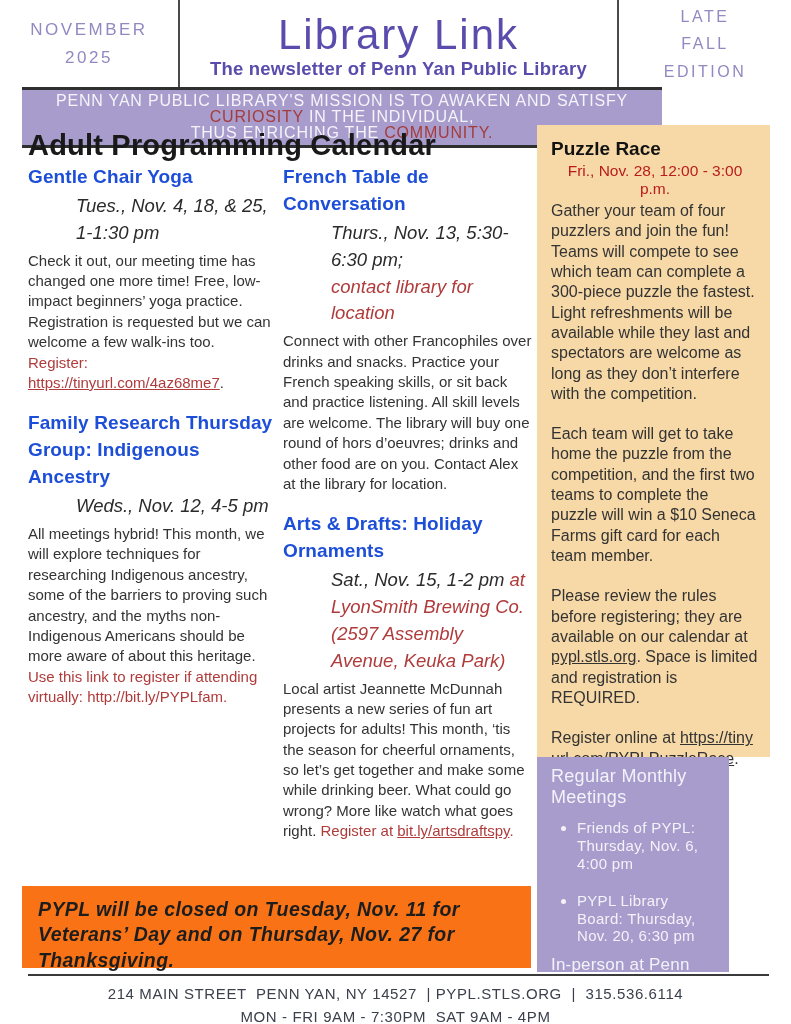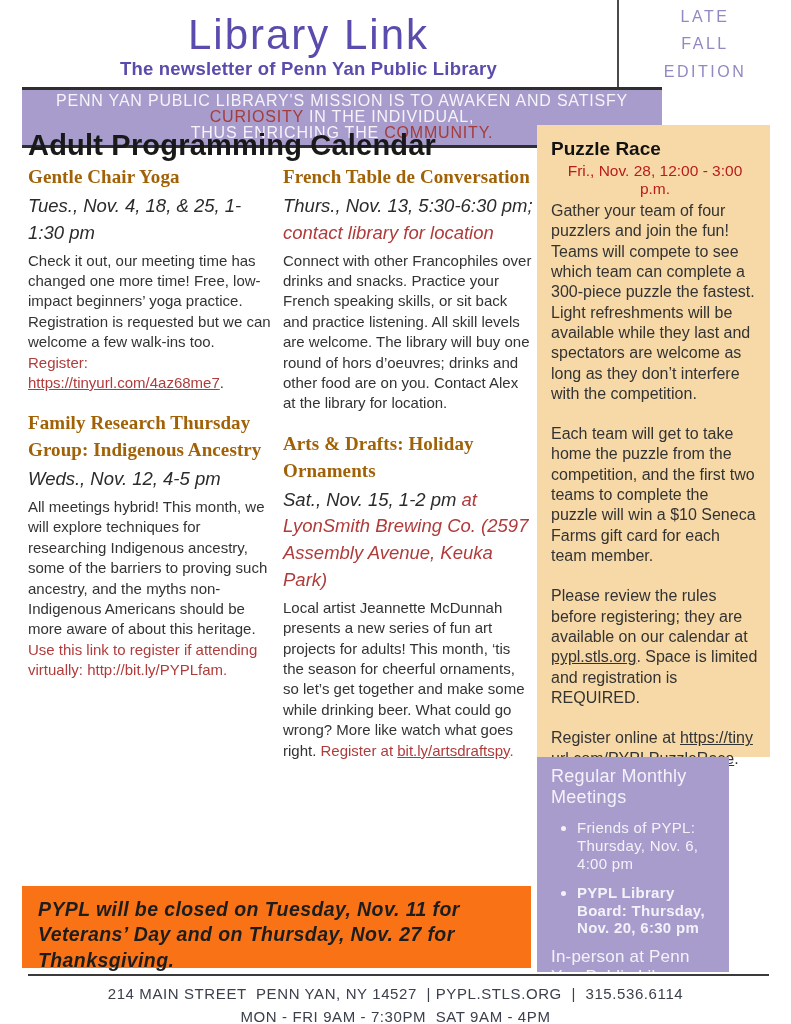--- a/index.html
+++ b/index.html
@@ -40,22 +40,22 @@
   
   .page-title {
     position:absolute; left:28px; top:129px;
     font-size:29px; font-weight:600; color:#191919; letter-spacing:0.2px;
   }
 
   
   .col-1 { position:absolute; left:28px;  top:164px; width:246px; }
   .col-2 { position:absolute; left:283px; top:164px; width:250px; }
   .event + .event { margin-top:17px; }
-  .event-title { font-size:19px; font-weight:700; color:#a16207; line-height:1.42; letter-spacing:0.1px;font-family:Liberation Serif, serif; }
-  .event-date  { font-size:18.5px; font-style:italic; color:#2b2b2b; line-height:1.45; margin-top:2px; }
+  .event-title { font-size:19px; font-weight:700; color:#1d4ed8; line-height:1.42; letter-spacing:0.1px; }
+  .event-date  { font-size:18.5px; font-style:italic; color:#2b2b2b; line-height:1.45; margin-top:2px;margin-left:48px; }
   .event-body  { font-size:15px; color:#333; line-height:1.36; margin-top:4px; }
   .red { color:#b03b3b; }
   .red-link { color:#b03b3b; text-decoration:underline; cursor:pointer; }
   .date-note-block { display:block; }
 
   
   .peach-box {
     position:absolute; left:537px; top:125px; width:233px; height:632px;
     background:#f7d9a7; padding:13px 11px 0 14px;
   }
@@ -67,21 +67,21 @@
   .break-all { word-break:break-all; }
 
   
   .purple-box {
     position:absolute; left:537px; top:757px; width:192px; height:215px;
     background:#a89ccd; padding:9px 12px 0 14px; color:#f4f2f9; overflow:hidden;
   }
   .meetings-title { font-size:18px; line-height:1.18; font-weight:400; letter-spacing:0.3px; }
   .meetings-list { margin:11px 0 0 0; padding-left:26px; }
   .meetings-list li { font-size:15px; line-height:1.17; letter-spacing:0.3px; }
-  .meetings-list li + li { margin-top:12px;font-weight:bold; }
+  .meetings-list li + li { margin-top:20px; }
   .meetings-note { font-size:17px; line-height:1.2; margin-top:10px; letter-spacing:0.2px; }
 
   
   .closure-box {
     position:absolute; left:22px; top:886px; width:509px; height:82px;
     background:#f97316; padding:11px 16px;
     font-size:19.5px; font-weight:700; font-style:italic; color:#1d1d1d;
     line-height:1.3; letter-spacing:0.4px;
   }
 
@@ -92,20 +92,22 @@
     color:#3b404c; font-size:15px; letter-spacing:0.6px; line-height:1.55;
   }
   .page-footer div { white-space:pre-wrap; }
 </style>
 </head>
 <body>
 
 <div class="page">
 
   <div class="header">
+    <div class="header-issue">NOVEMBER
+2025</div>
     <div class="header-center">
       <div class="newsletter-title">Library Link</div>
       <div class="newsletter-subtitle">The newsletter of Penn Yan Public Library</div>
     </div>
     <div class="header-edition">LATE
 FALL
 EDITION</div>
   </div>
 
   <div class="mission-banner"><span>PENN YAN PUBLIC LIBRARY'S MISSION IS TO AWAKEN AND SATISFY </span><span class="mission-red">CURIOSITY</span><span> IN THE INDIVIDUAL,

